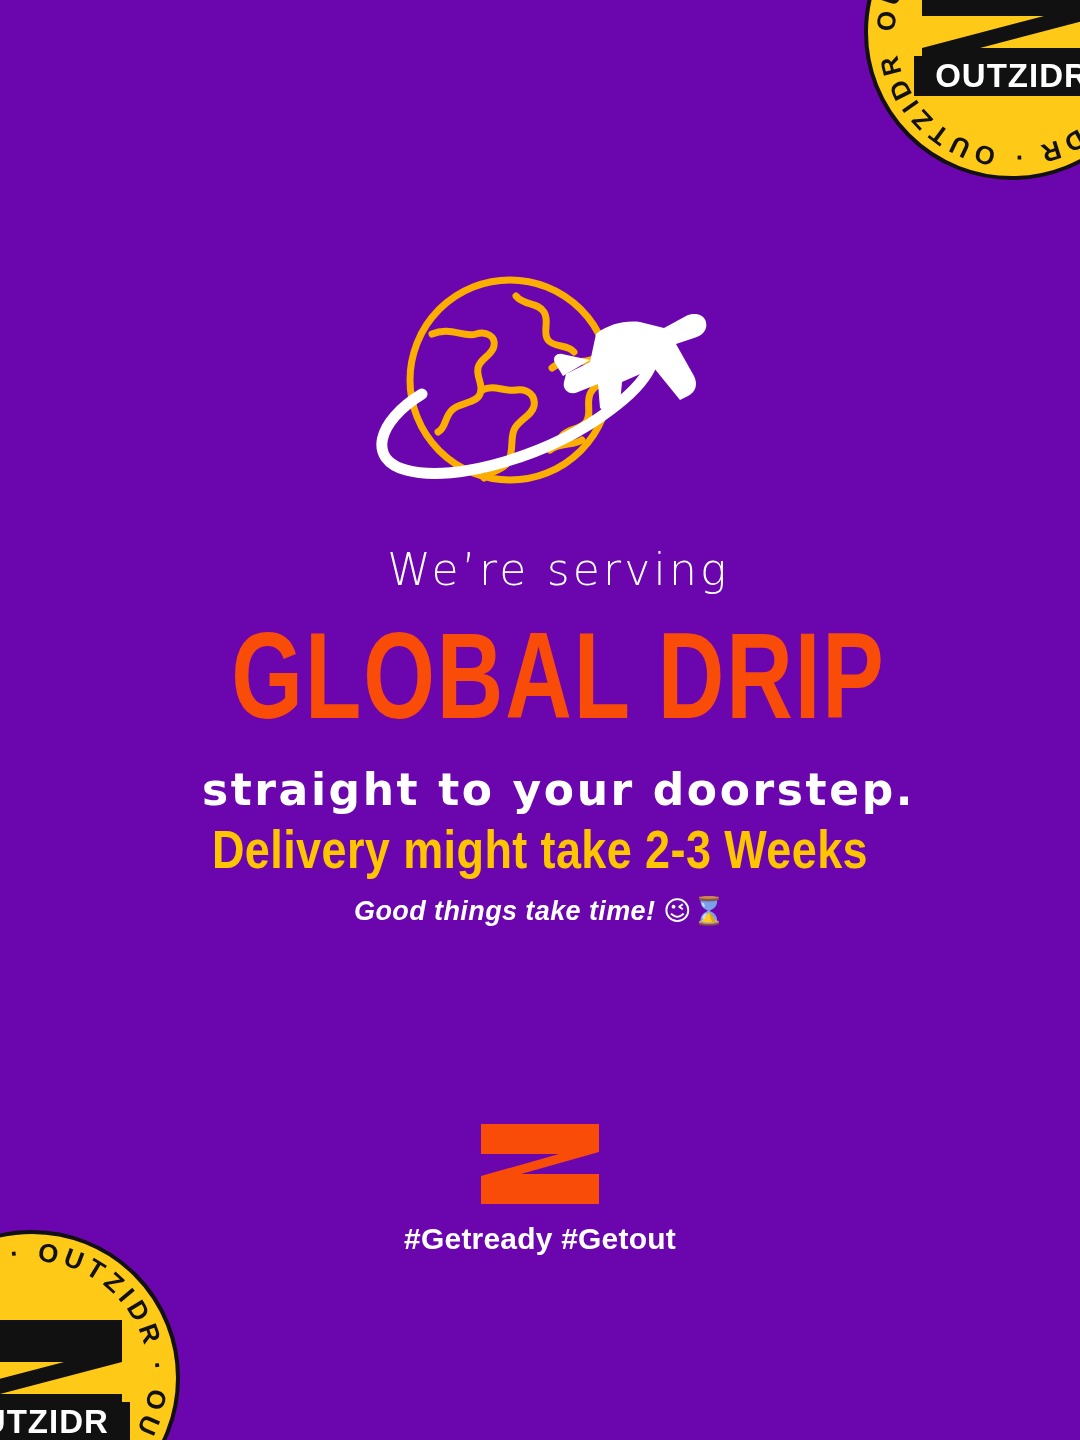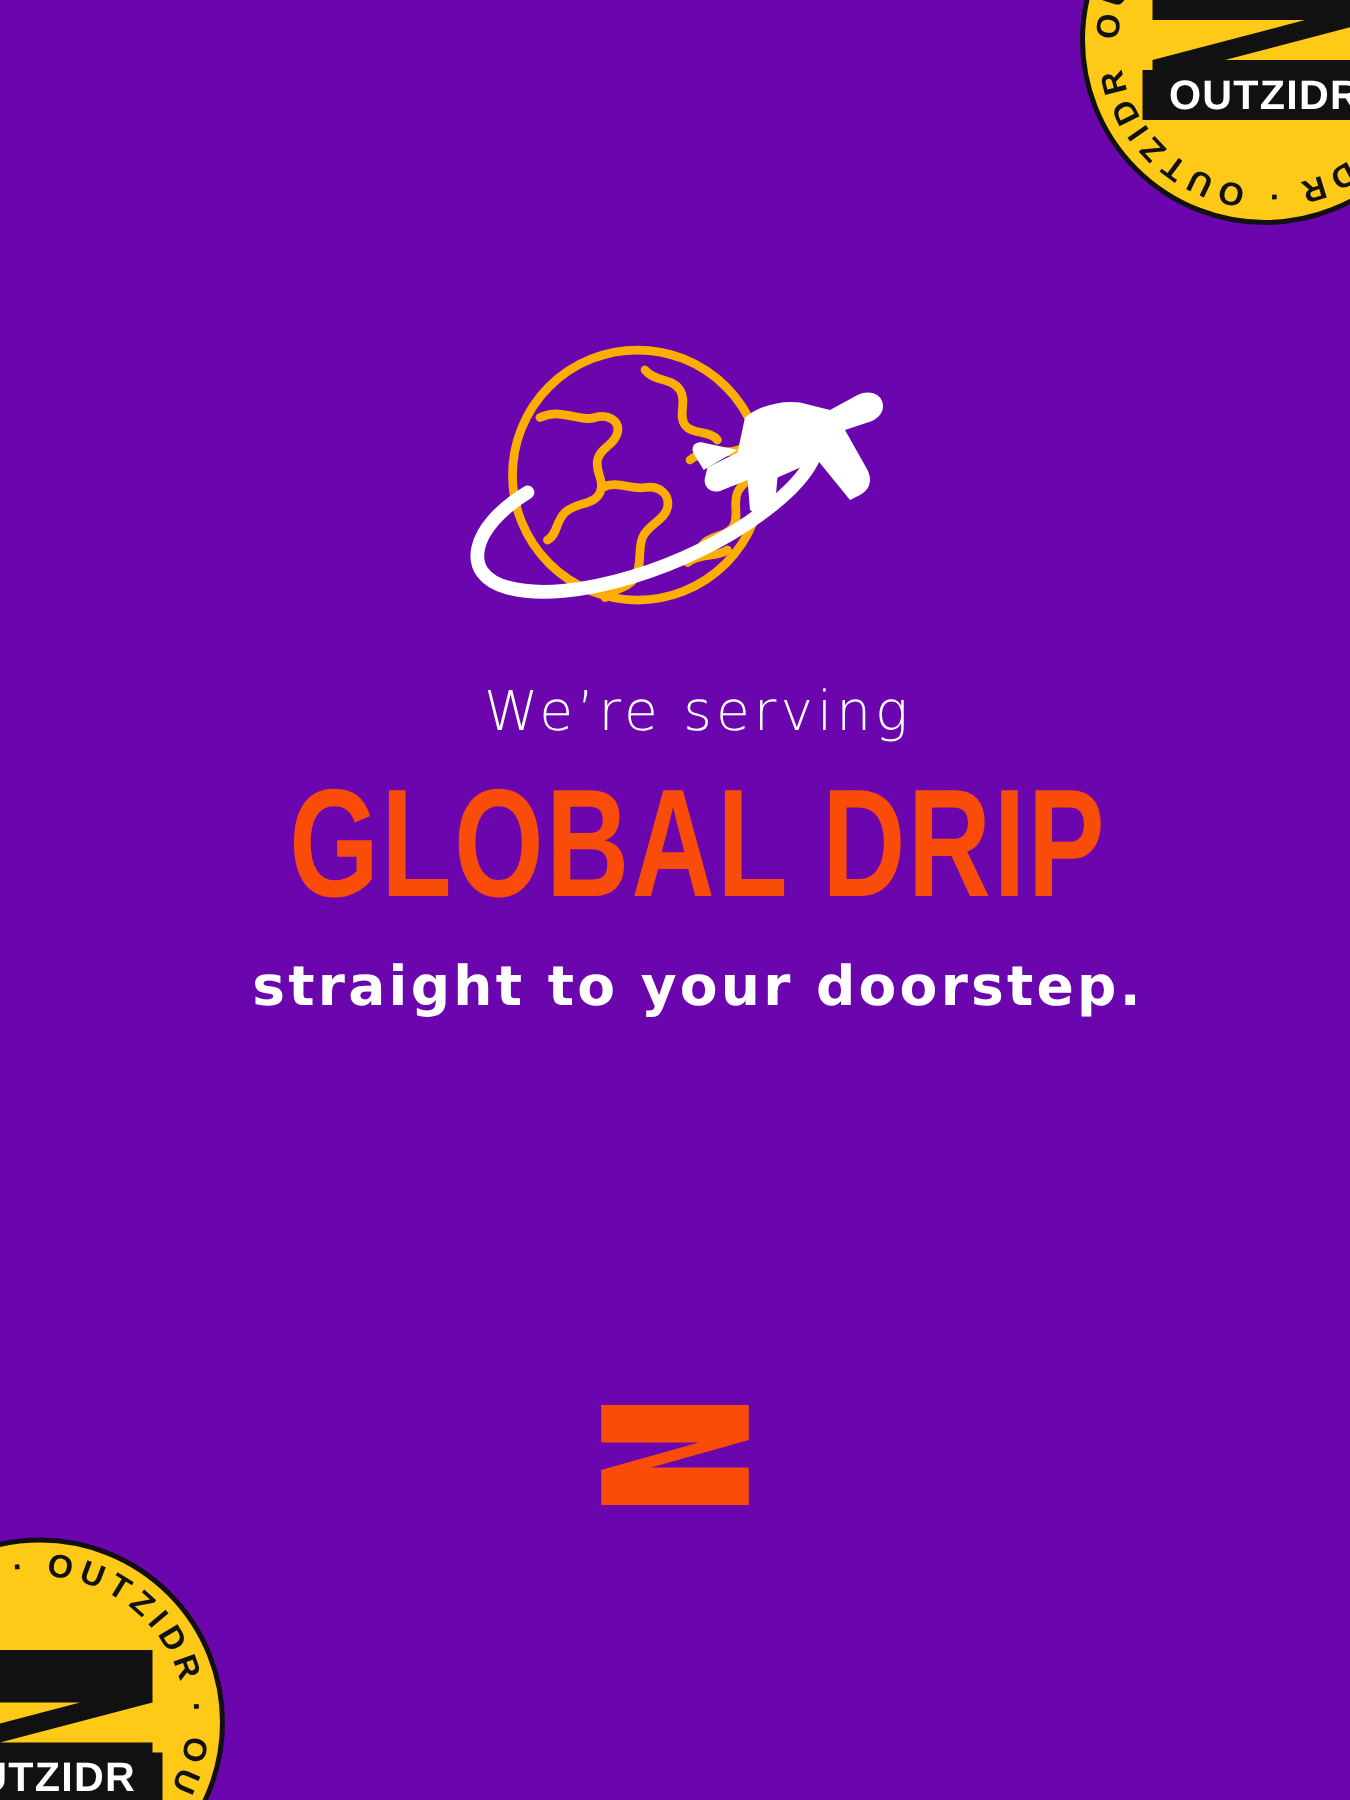--- a/index.html
+++ b/index.html
@@ -235,20 +235,28 @@
       </g>
     </svg>
   </div>
 
   <div class="headline-block">
     <p class="kicker">We’re serving</p>
     <p class="headline">GLOBAL DRIP</p>
     <p class="subhead">straight to your doorstep.</p>
   </div>
 
+  <div class="delivery-block">
+    <p class="delivery-headline">Delivery might take 2-3 Weeks</p>
+    <p class="delivery-sub">
+      <span>Good things take time!</span>
+      <span class="emoji">😉</span><span class="emoji">⌛</span>
+    </p>
+  </div>
 
   <div class="footer-block">
     <svg class="brand-mark" viewBox="0 0 126 84" xmlns="http://www.w3.org/2000/svg">
       <path d="M4,2 L122,2 L122,30 L44,52 L122,52 L122,82 L4,82 L4,54 L82,32 L4,32 Z" fill="#F94C08"></path>
     </svg>
+    <p class="hashtags">#Getready #Getout</p>
   </div>
 
 </div>
 
 </body></html>

